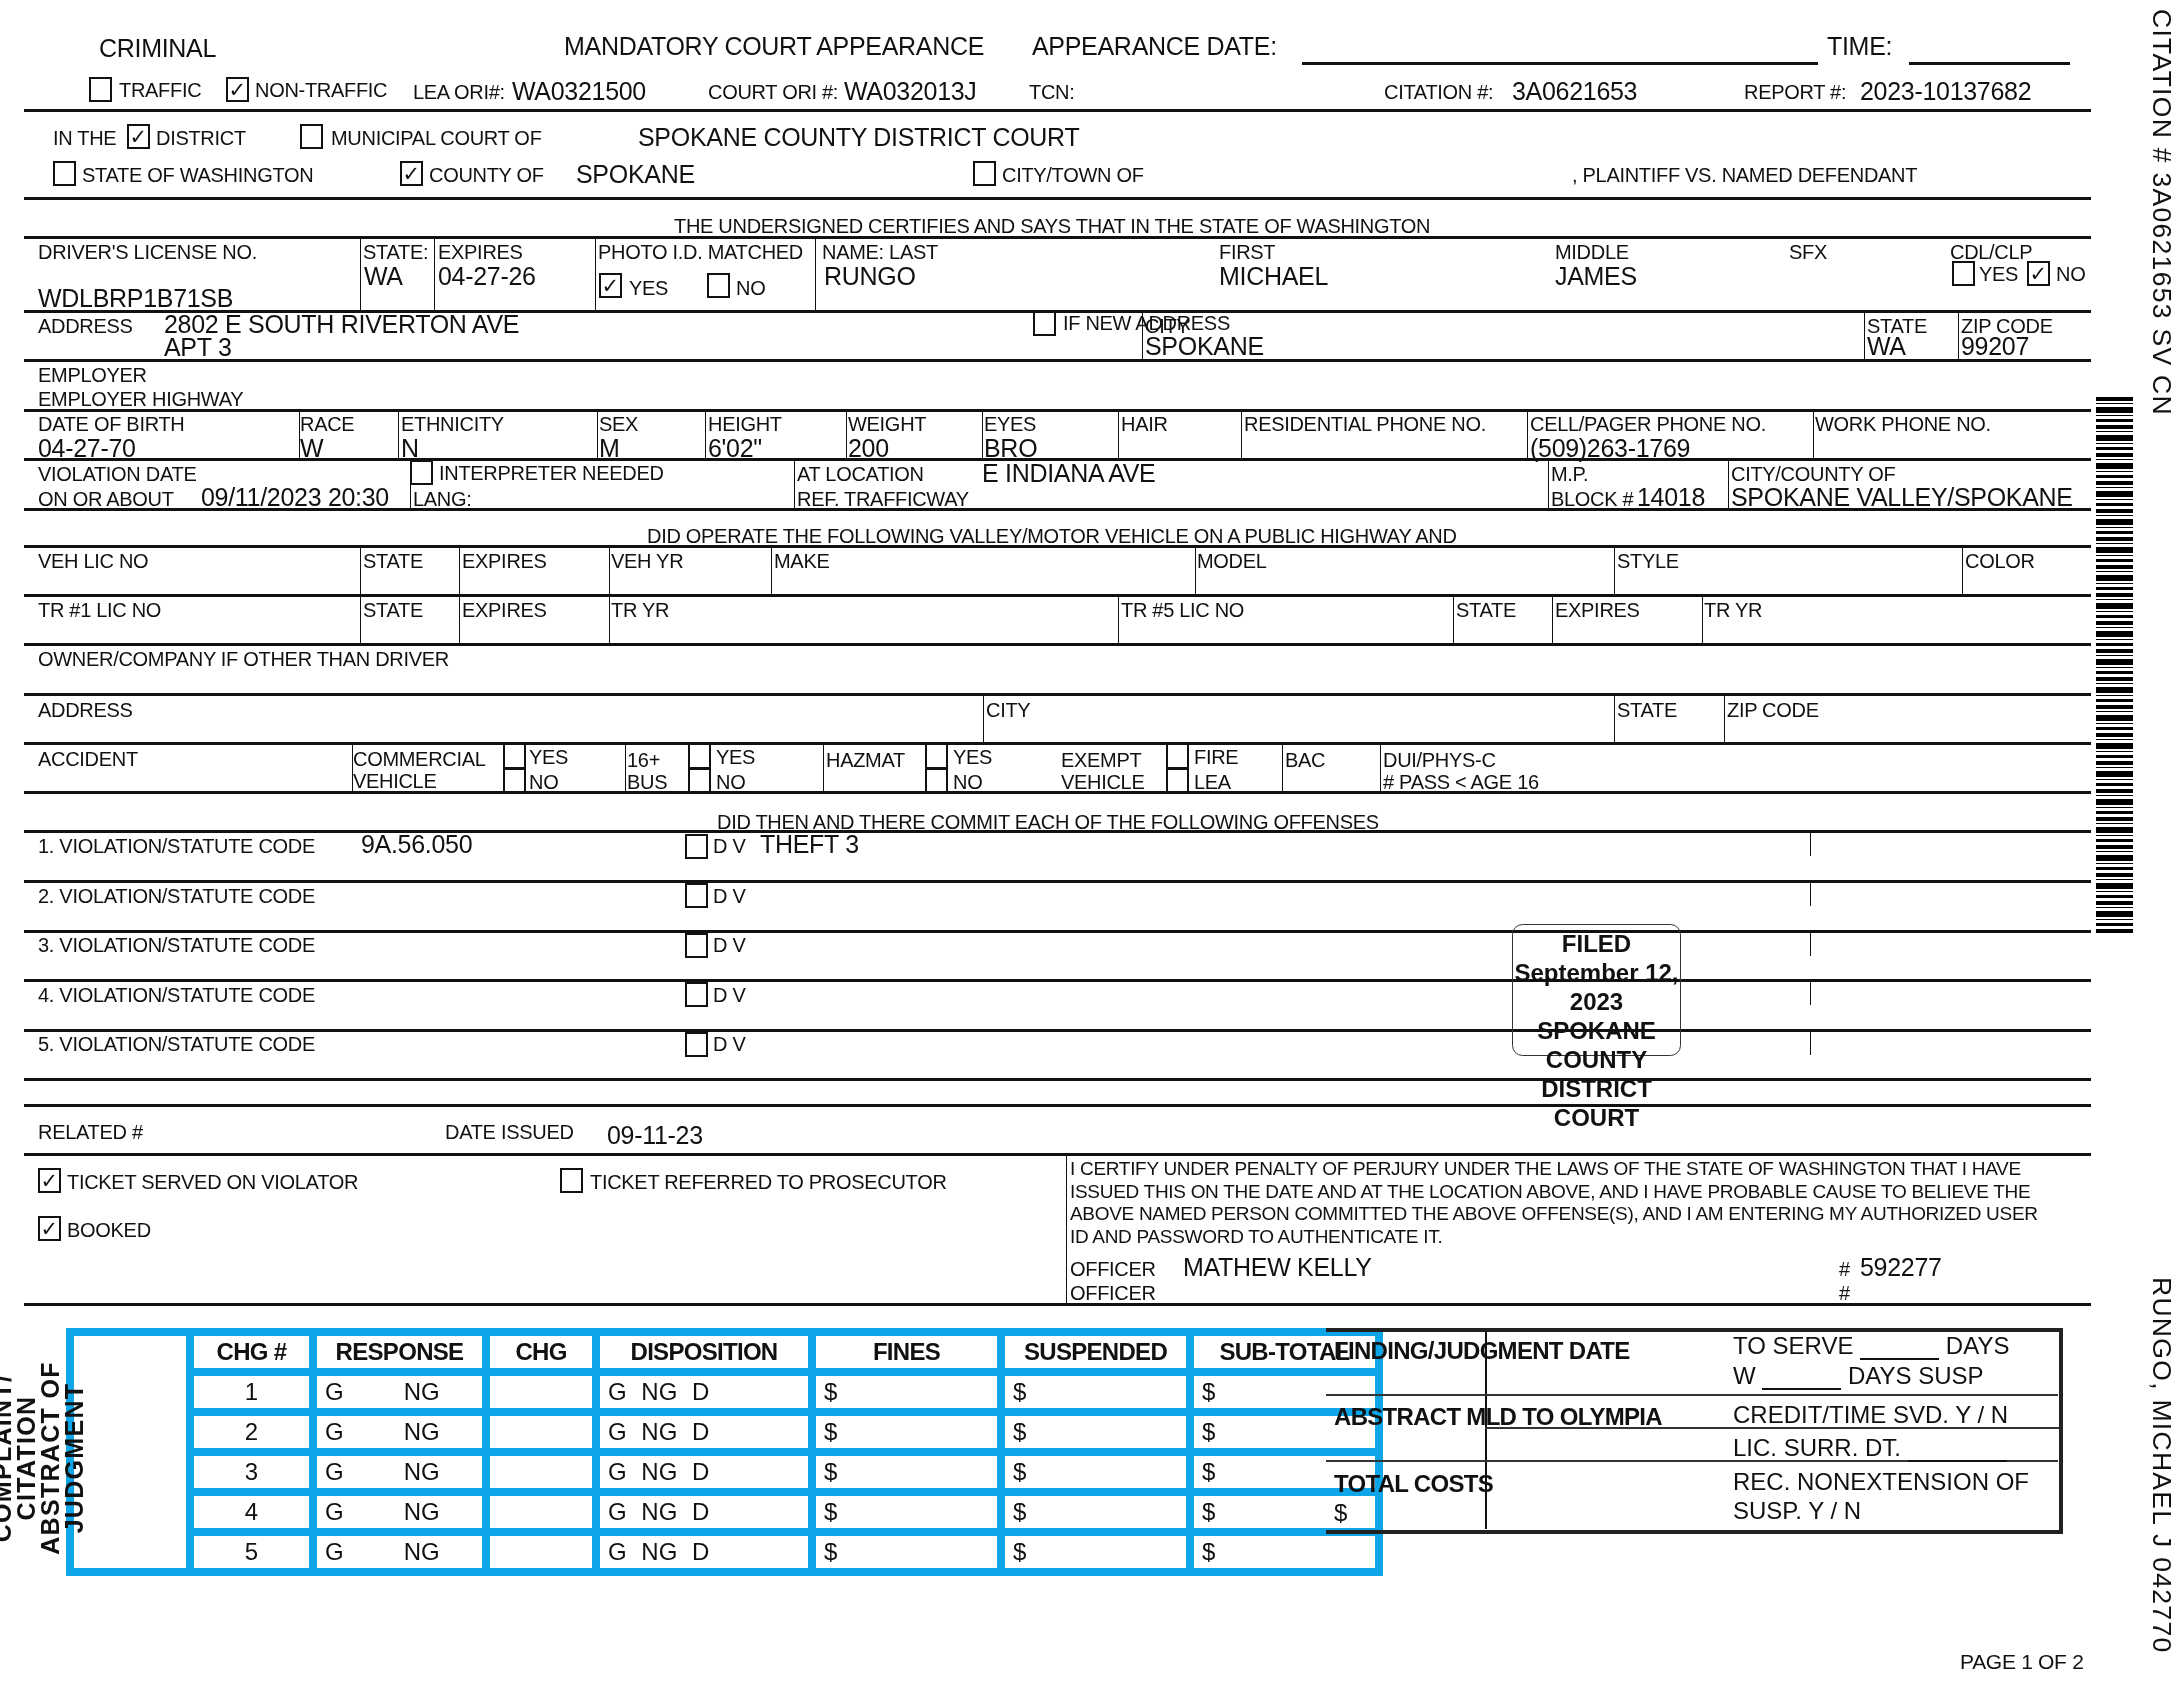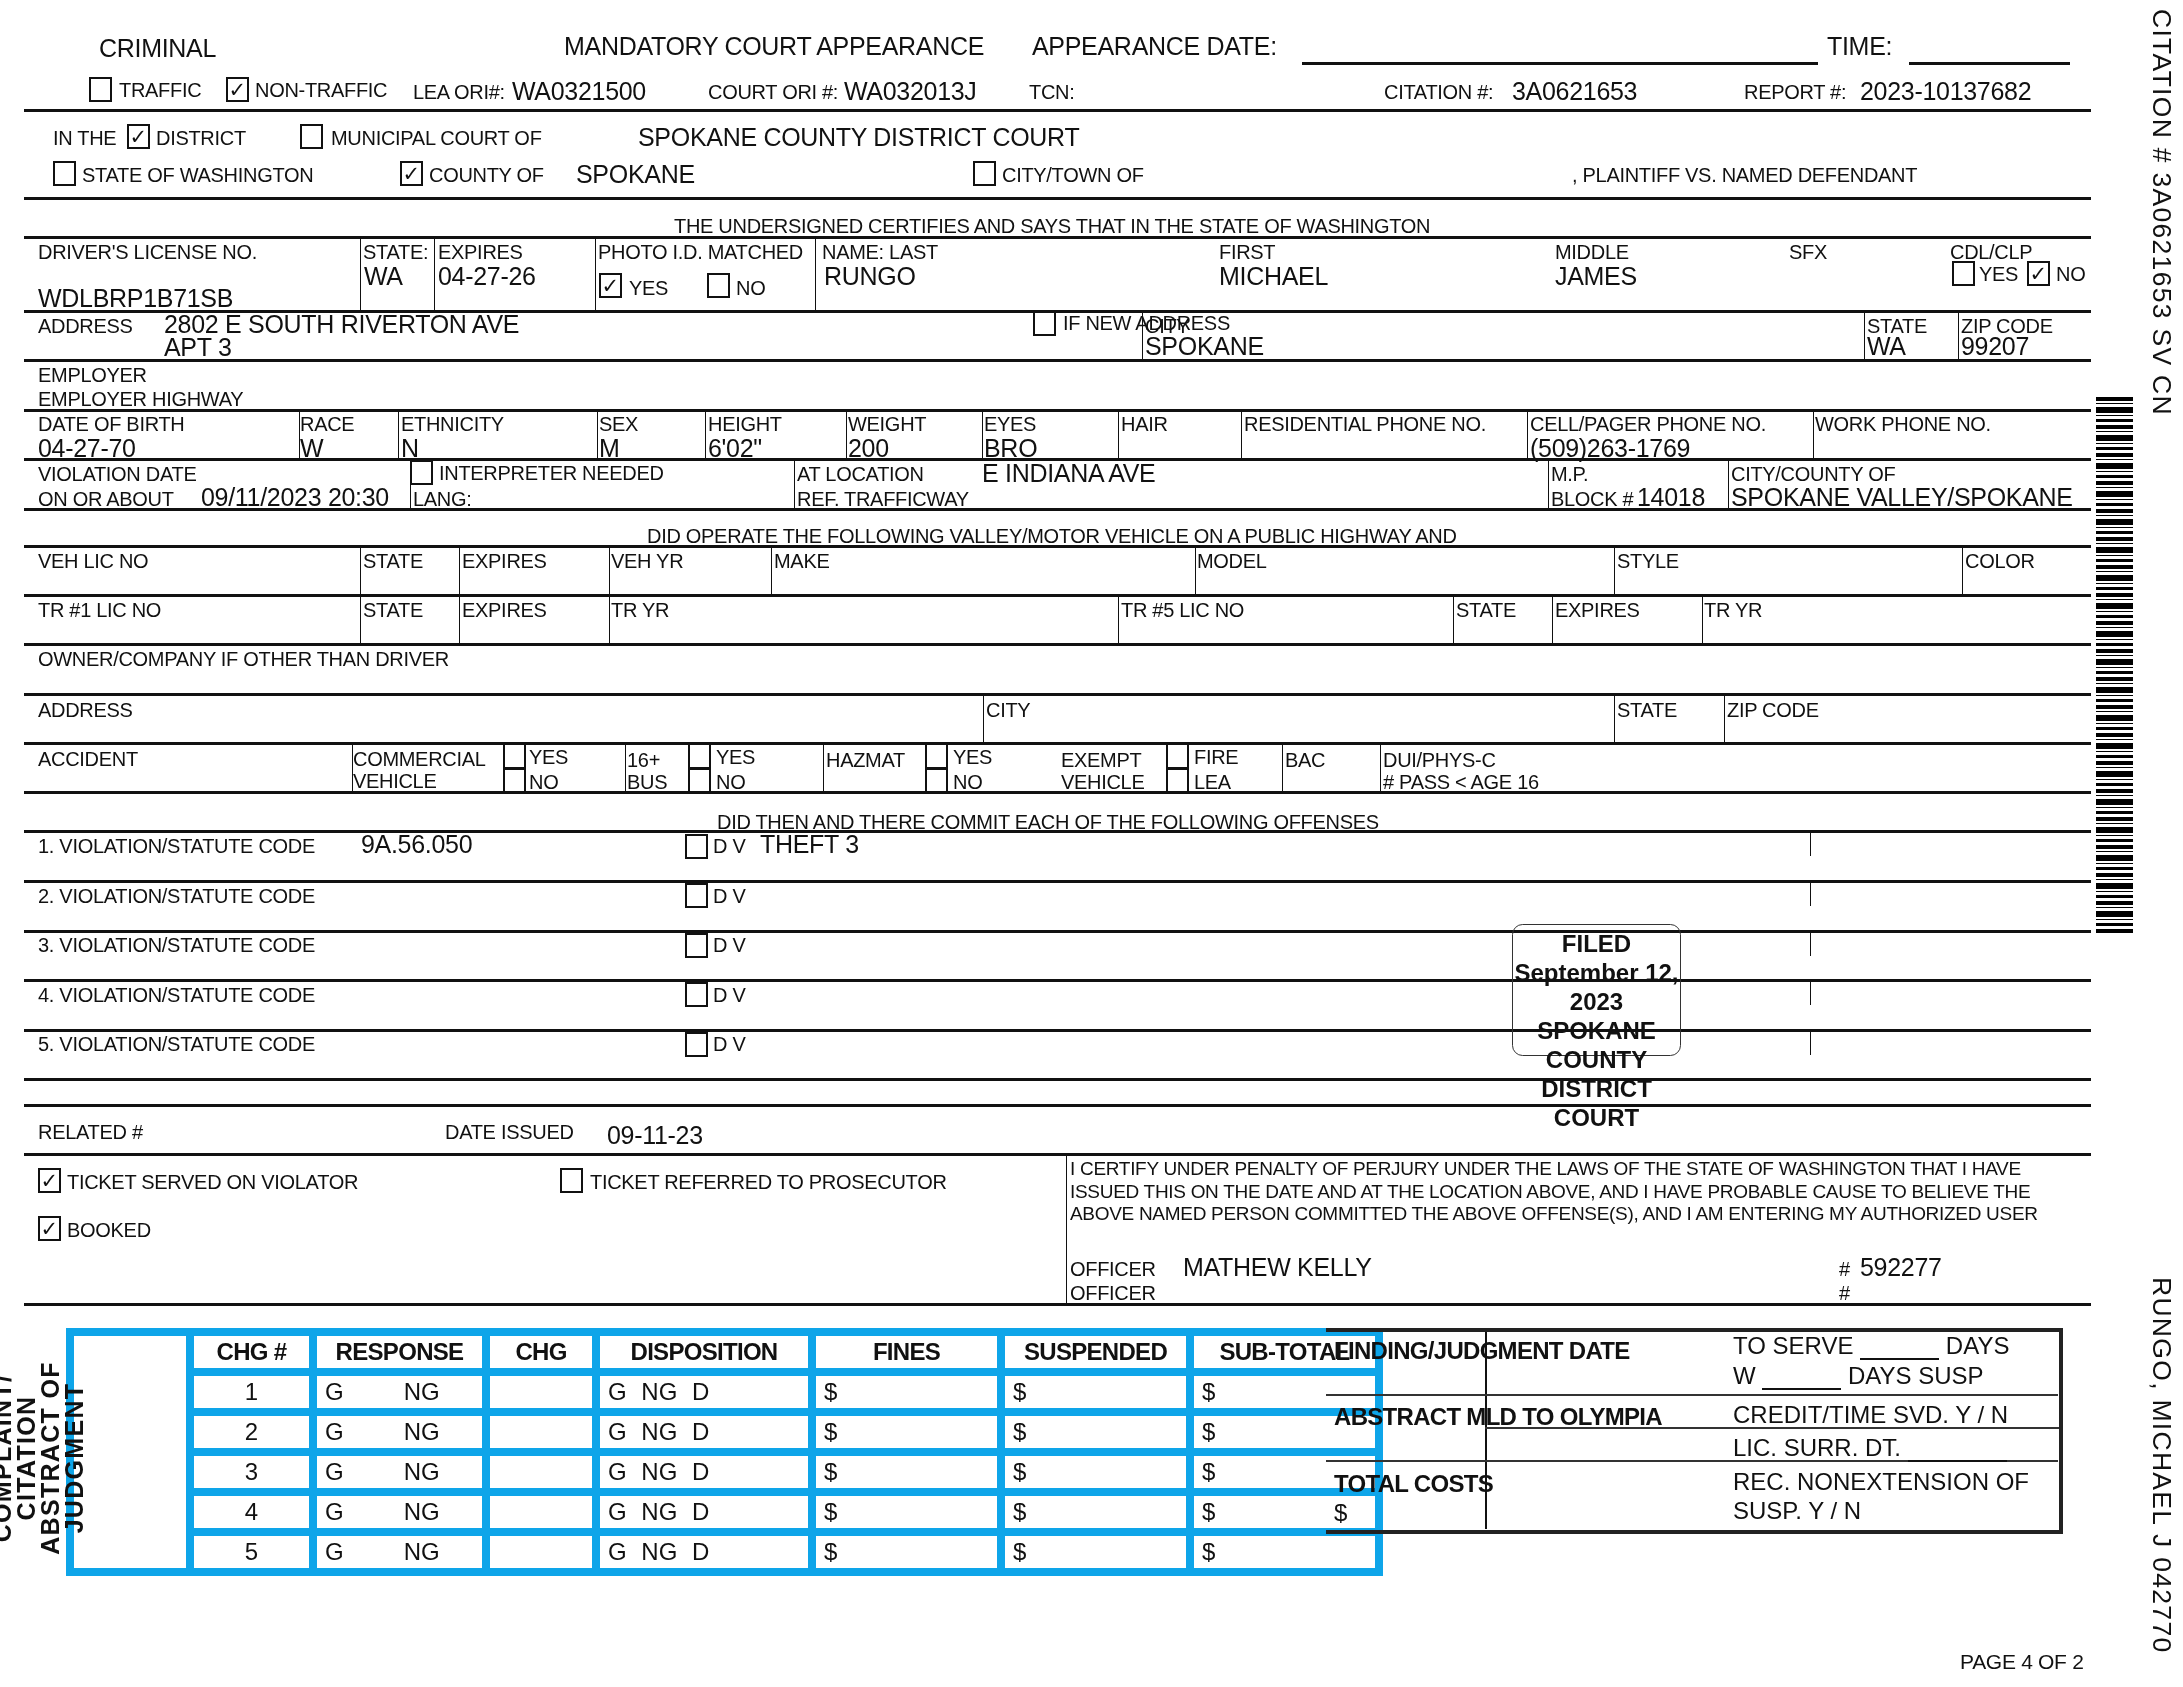--- a/index.html
+++ b/index.html
@@ -307,20 +307,21 @@
 <div class="cb" style="left:560px;top:1168px;"></div>
 <div class="abs lbl" style="left:590px;top:1171px;">TICKET REFERRED TO PROSECUTOR</div>
 <div class="cb" style="left:38px;top:1216px;"><span>✓</span></div>
 <div class="abs lbl" style="left:67px;top:1219px;">BOOKED</div>
 
 <div class="vr" style="left:1066px;top:1154px;height:151px;"></div>
 <div class="abs lbl" style="left:1070px;top:1158px;font-size:19px;line-height:22.5px;">
   <div>I CERTIFY UNDER PENALTY OF PERJURY UNDER THE LAWS OF THE STATE OF WASHINGTON THAT I HAVE</div>
   <div>ISSUED THIS ON THE DATE AND AT THE LOCATION ABOVE, AND I HAVE PROBABLE CAUSE TO BELIEVE THE</div>
   <div>ABOVE NAMED PERSON COMMITTED THE ABOVE OFFENSE(S), AND I AM ENTERING MY AUTHORIZED USER</div>
+  <div>ID AND PASSWORD TO AUTHENTICATE IT.</div>
 </div>
 <div class="abs lbl" style="left:1070px;top:1258px;">OFFICER</div>
 <div class="abs val" style="left:1183px;top:1253px;">MATHEW  KELLY</div>
 <div class="abs lbl" style="left:1839px;top:1258px;">#</div>
 <div class="abs val" style="left:1860px;top:1253px;">592277</div>
 <div class="abs lbl" style="left:1070px;top:1282px;">OFFICER</div>
 <div class="abs lbl" style="left:1839px;top:1282px;">#</div>
 <div class="hr" style="top:1303px;"></div>
 
 <table class="jt">
@@ -417,14 +418,14 @@
 </div>
 <div class="abs" style="left:1733px;top:1467px;font-size:24px;line-height:29px;">
   <div>REC. NONEXTENSION OF</div>
   <div>SUSP.  Y / N</div>
 </div>
 
 <div class="rot" style="left:2177px;top:9.3px;font-size:26.5px;letter-spacing:1.3px;">CITATION # 3A0621653 SV CN</div>
 <div class="barcode"></div>
 <div class="rot" style="left:2177px;top:1277px;font-size:26.5px;letter-spacing:1.3px;">RUNGO, MICHAEL J 042770</div>
 
-<div class="abs lbl" style="left:1960px;top:1650px;font-size:21px;">PAGE 4 OF 2</div>
+<div class="abs lbl" style="left:1960px;top:1650px;font-size:21px;">PAGE 1 OF 2</div>
 
 
 </body></html>

